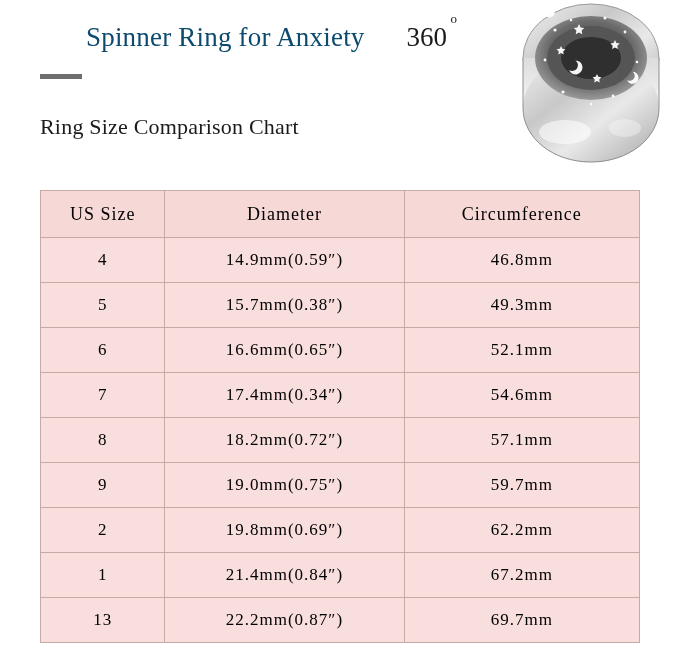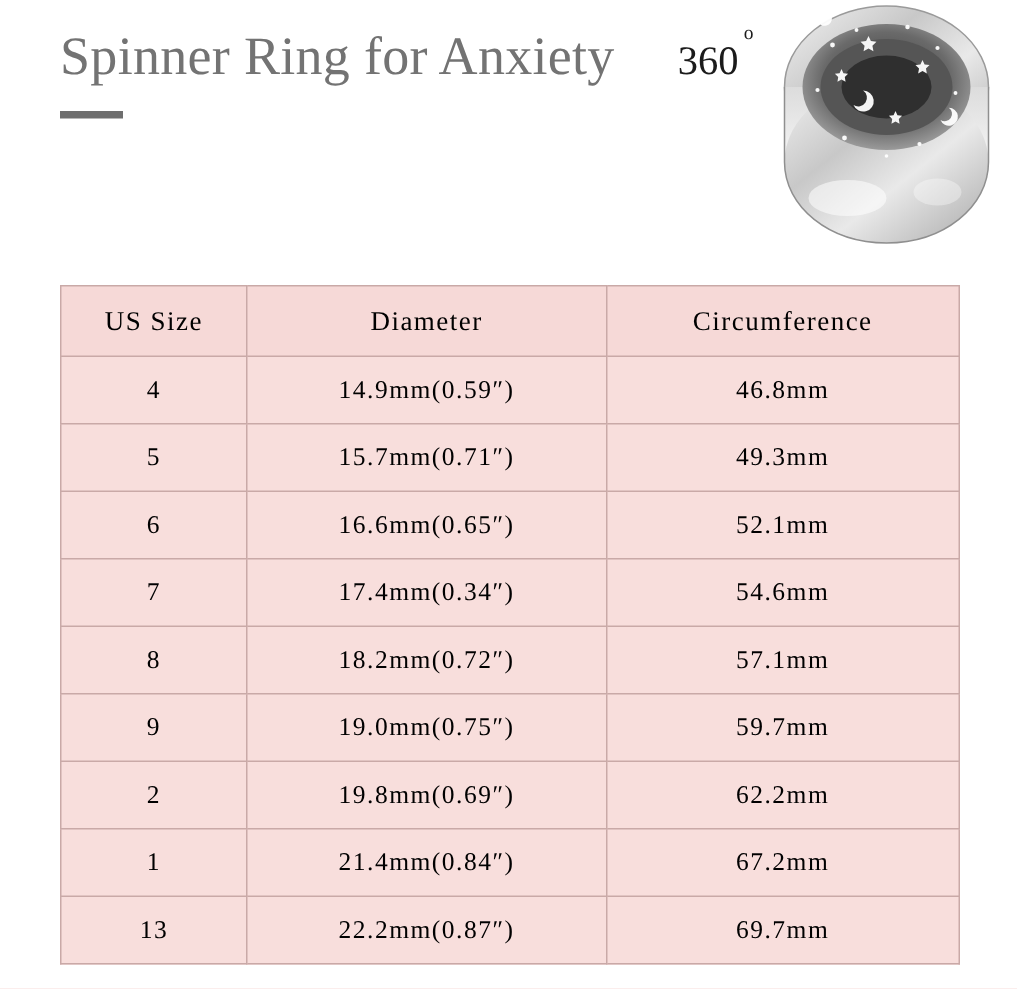--- a/index.html
+++ b/index.html
@@ -25,27 +25,28 @@
 
   
   .header {
     position: absolute;
     left: 40px;
     top: 14px;
     right: 0;
     height: 60px;
   }
   .title {
-    font-size: 36px;
+    font-size: 27px;
     font-family: "Liberation Serif", serif;
     letter-spacing: 0.2px;
-    color: #737373;
+    color: #0c4a6e;
     line-height: 46px;
     white-space: nowrap;
     display: inline-block;
+    margin-left: 46px;
   }
   .title-360 {
     display: inline-block;
     font-size: 27px;
     color: #1b1b1b;
     margin-left: 38px;
     position: relative;
     line-height: 46px;
   }
   .deg {
@@ -138,20 +139,21 @@
   <div class="header">
     <span class="title">Spinner Ring for Anxiety</span>
     <span class="title-360">
       <span>360</span>
       <span class="deg">o</span>
     </span>
   </div>
 
   <div class="rule"></div>
 
+  <div class="subtitle">Ring Size Comparison Chart</div>
 
   <div class="ring-photo">
     <svg class="ring-svg" width="174" height="180" viewBox="0 0 174 180">
       <defs>
         <linearGradient id="steel" x1="0" y1="0" x2="1" y2="1">
           <stop offset="0%" stop-color="#f2f2f2"></stop>
           <stop offset="35%" stop-color="#c8c8c8"></stop>
           <stop offset="60%" stop-color="#e9e9e9"></stop>
           <stop offset="100%" stop-color="#a8a8a8"></stop>
         </linearGradient>
@@ -216,21 +218,21 @@
         </tr>
       </thead>
       <tbody>
         <tr>
           <td>4</td>
           <td>14.9mm(0.59″)</td>
           <td>46.8mm</td>
         </tr>
         <tr>
           <td>5</td>
-          <td>15.7mm(0.71″)</td>
+          <td>15.7mm(0.38″)</td>
           <td>49.3mm</td>
         </tr>
         <tr>
           <td>6</td>
           <td>16.6mm(0.65″)</td>
           <td>52.1mm</td>
         </tr>
         <tr>
           <td>7</td>
           <td>17.4mm(0.34″)</td>

